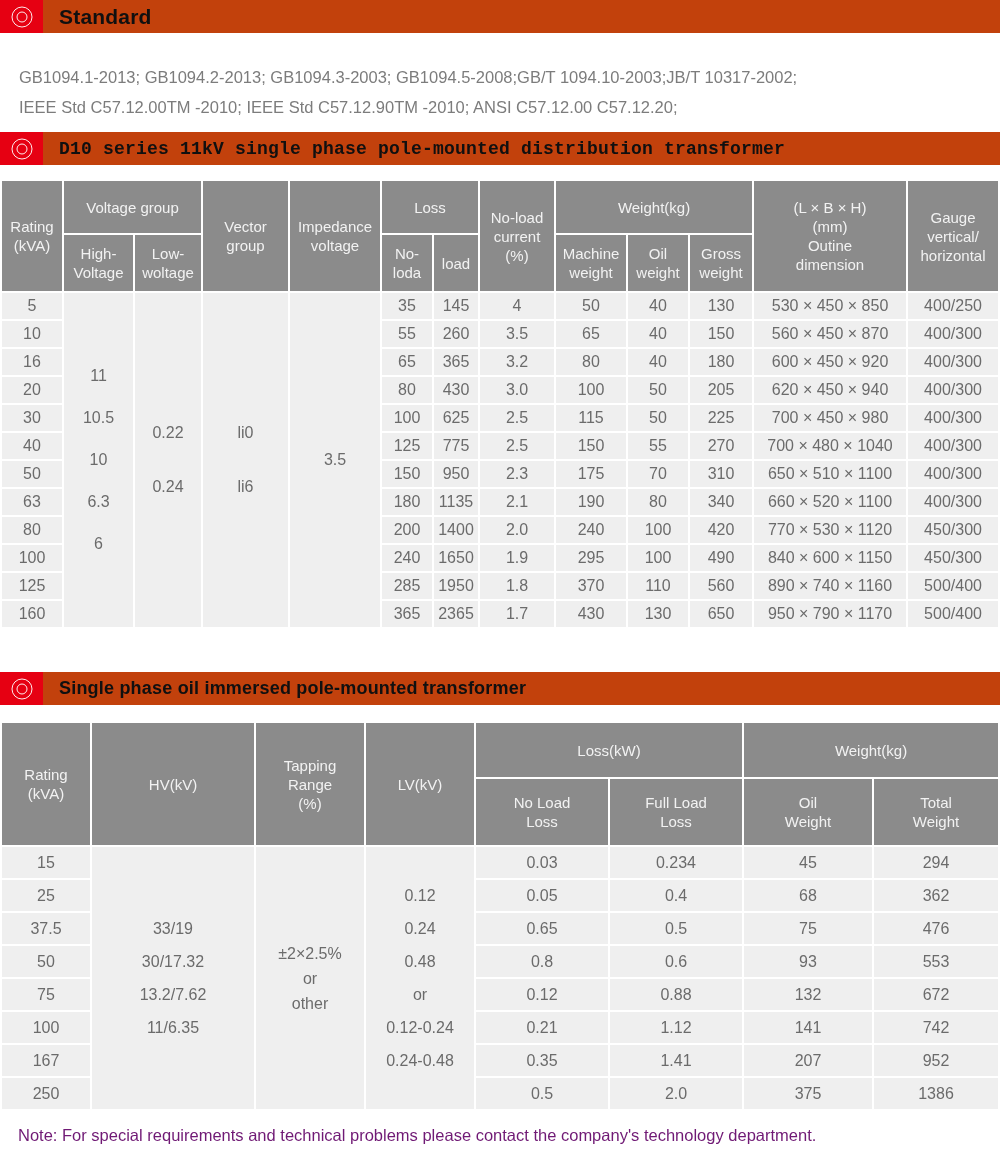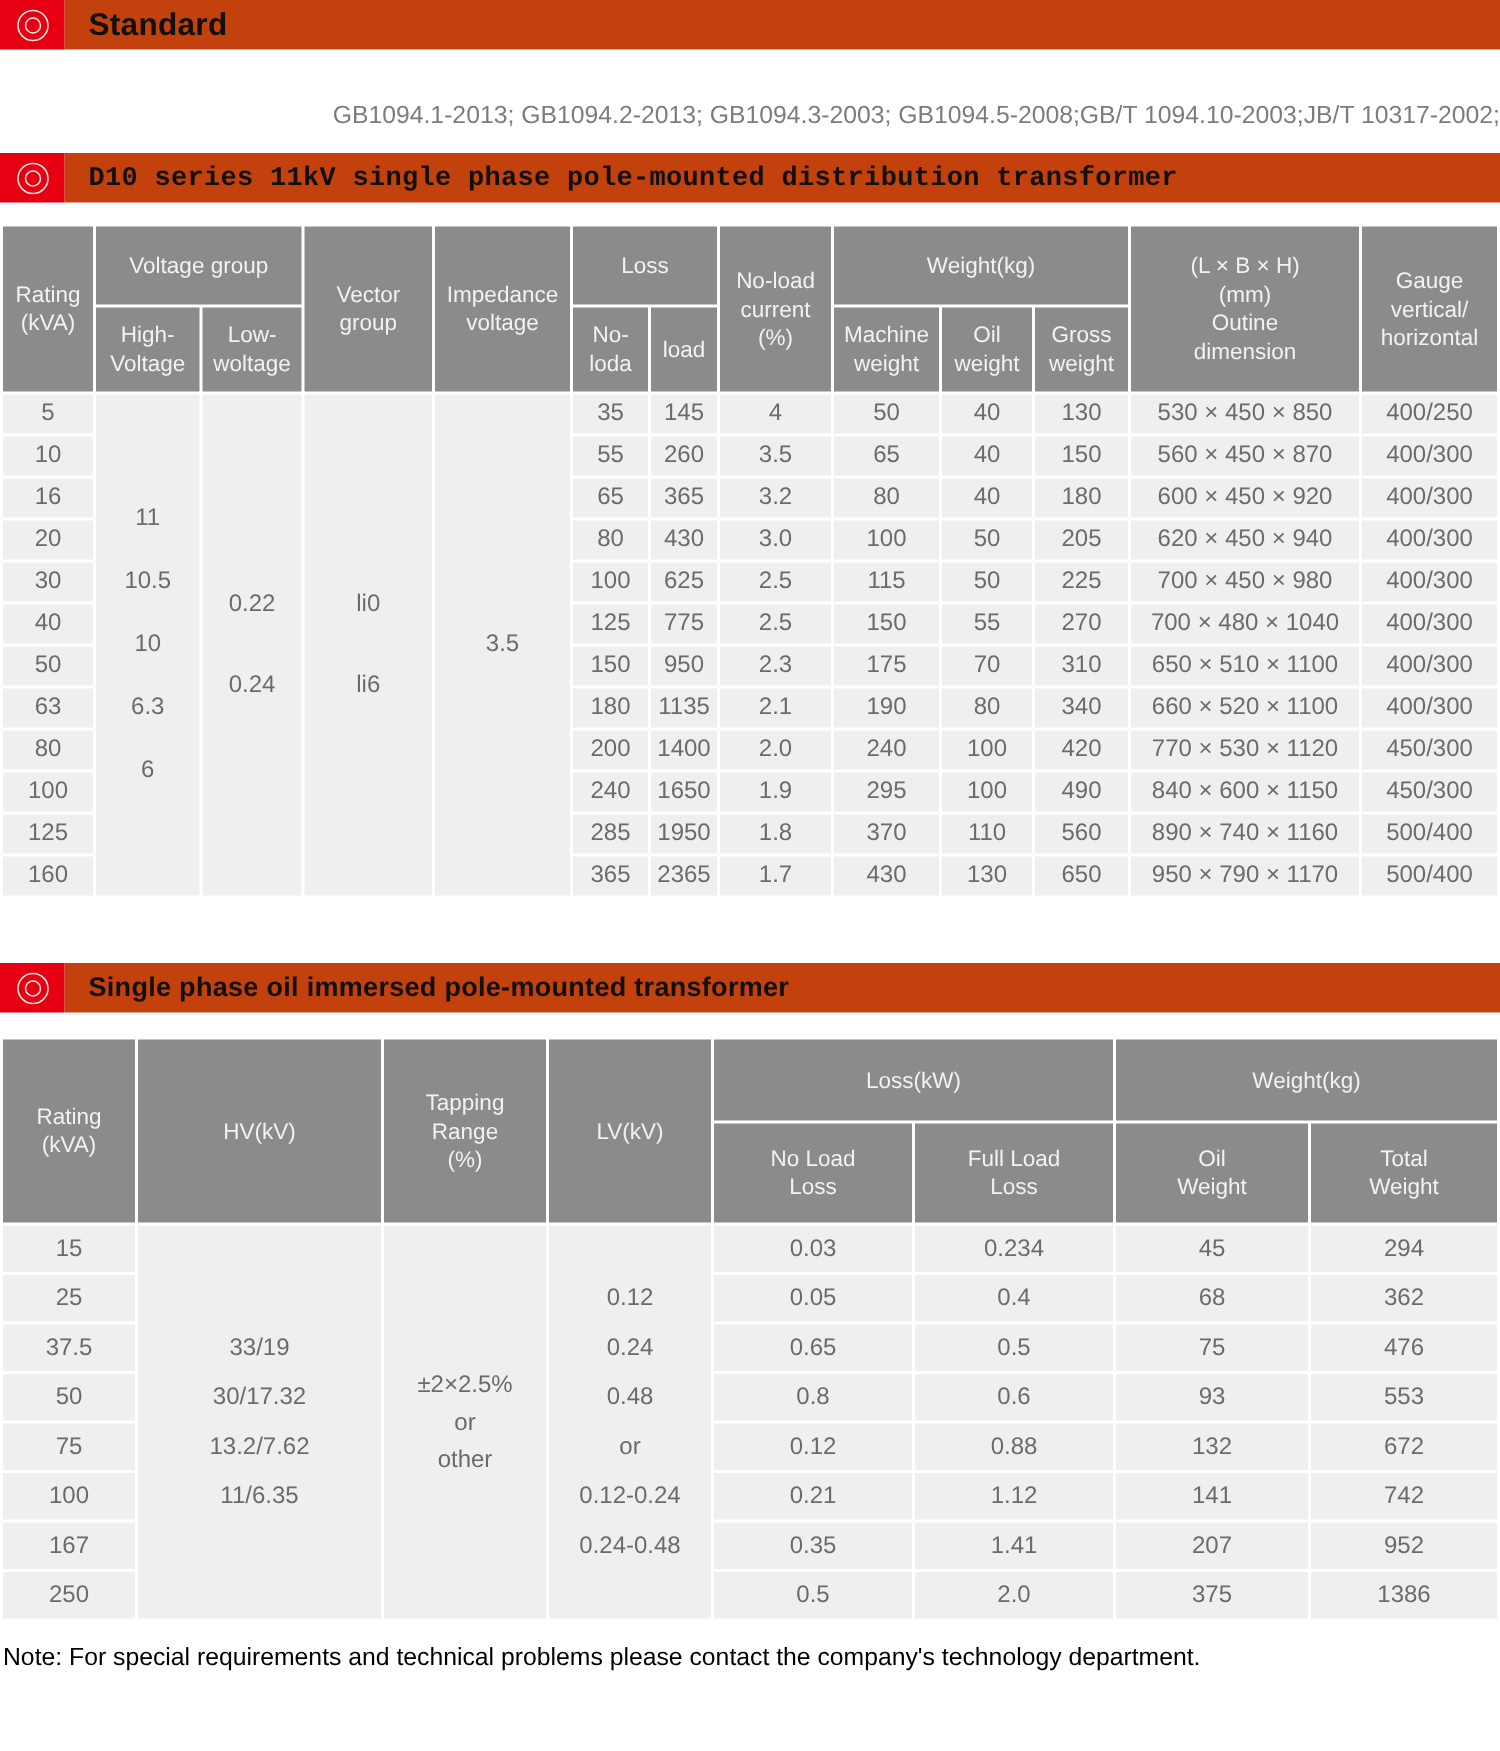--- a/index.html
+++ b/index.html
@@ -24,21 +24,21 @@
     width: 9px; height: 9px; transform: translate(-50%, -50%);
     border: 1px solid rgba(255,255,255,.92); border-radius: 50%;
   }
   .bar-title {
     flex: 1; background: #c2410c; display: flex; align-items: center;
     padding-left: 16px; font-weight: bold; color: #101010; letter-spacing: .2px;
   }
   .bar1 .bar-title { font-size: 21px; }
   .bar2 .bar-title { font-size: 18px; }
 
-  .standards { margin: 29px 0 0 4px; font-size: 16.5px; line-height: 30px; color: #7c7c7c; text-align: right; }
+  .standards { margin: 29px 0 0 19px; font-size: 16.5px; line-height: 30px; color: #7c7c7c; }
 
   
   table {
     border-collapse: separate; border-spacing: 2px;
     width: 1000px; table-layout: fixed; background: #ffffff;
   }
   th {
     background: #8b8b8b; color: #f2f2f2; font-weight: normal;
     white-space: pre-line; text-align: center; vertical-align: middle;
     font-size: 15px; line-height: 19px;
@@ -57,32 +57,33 @@
   #t2 { margin-top: 16px; }
   #t2 thead tr:nth-child(1) th { height: 54px; }
   #t2 thead tr:nth-child(2) th { height: 66px; }
   #t2 tbody td { height: 31px; }
   .hv2, .lv2 { line-height: 33px; }
   .tap2 { line-height: 25px; }
 
   .bar-d10 { margin-top: 10px; font-family: Liberation Mono, monospace; }
   .bar-oil { margin-top: 43px; }
 
-  .note { margin: 15px 0 0 2px; font-size: 16.5px; color: #000000; }
+  .note { margin: 15px 0 0 18px; font-size: 16.5px; color: #701a75; }
 </style>
 </head>
 <body>
 
 <header class="bar bar1">
   <span class="emblem"></span>
   <div class="bar-title">Standard</div>
 </header>
 
 <div class="standards">
   <div>GB1094.1-2013; GB1094.2-2013; GB1094.3-2003; GB1094.5-2008;GB/T 1094.10-2003;JB/T 10317-2002;</div>
+  <div>IEEE Std C57.12.00TM -2010; IEEE Std C57.12.90TM -2010; ANSI C57.12.00 C57.12.20;</div>
 </div>
 
 <header class="bar bar2 bar-d10">
   <span class="emblem"></span>
   <div class="bar-title">D10 series 11kV single phase pole-mounted distribution transformer</div>
 </header>
 
 <table id="t1">
   <colgroup>
     <col style="width:60px">

